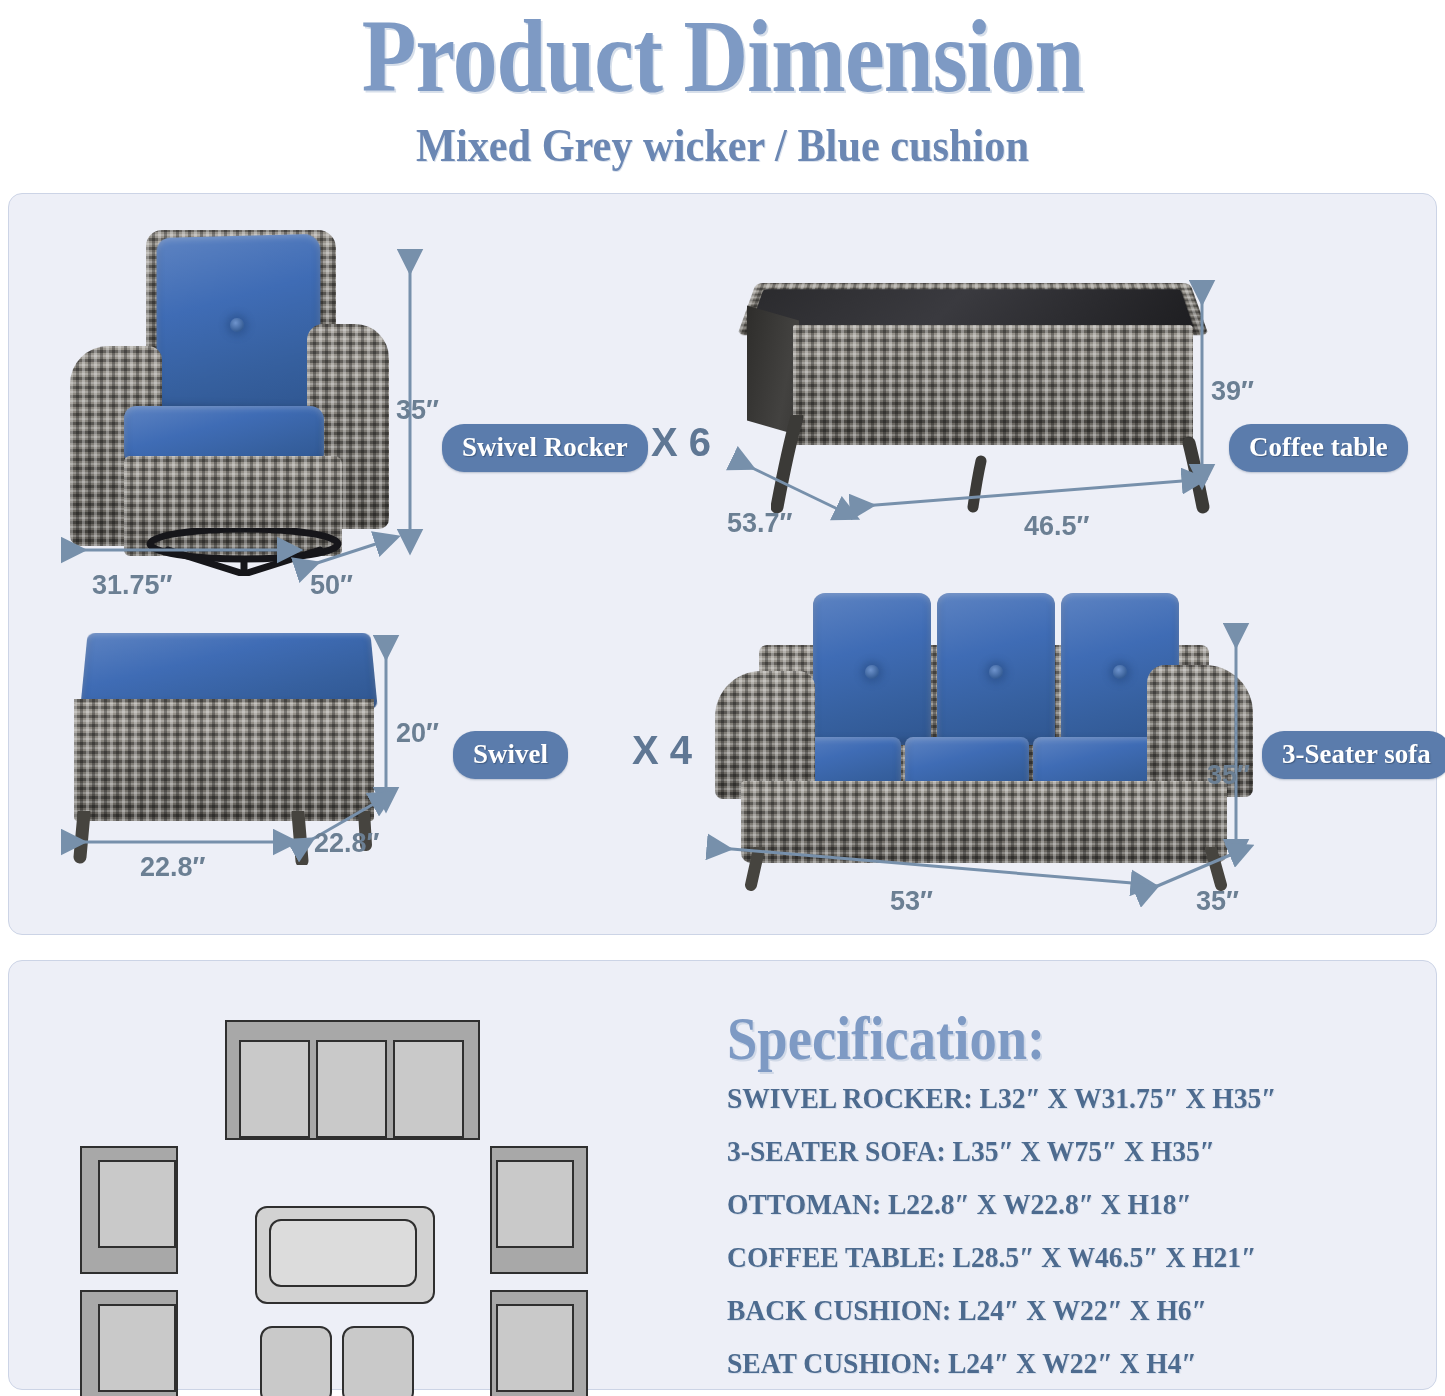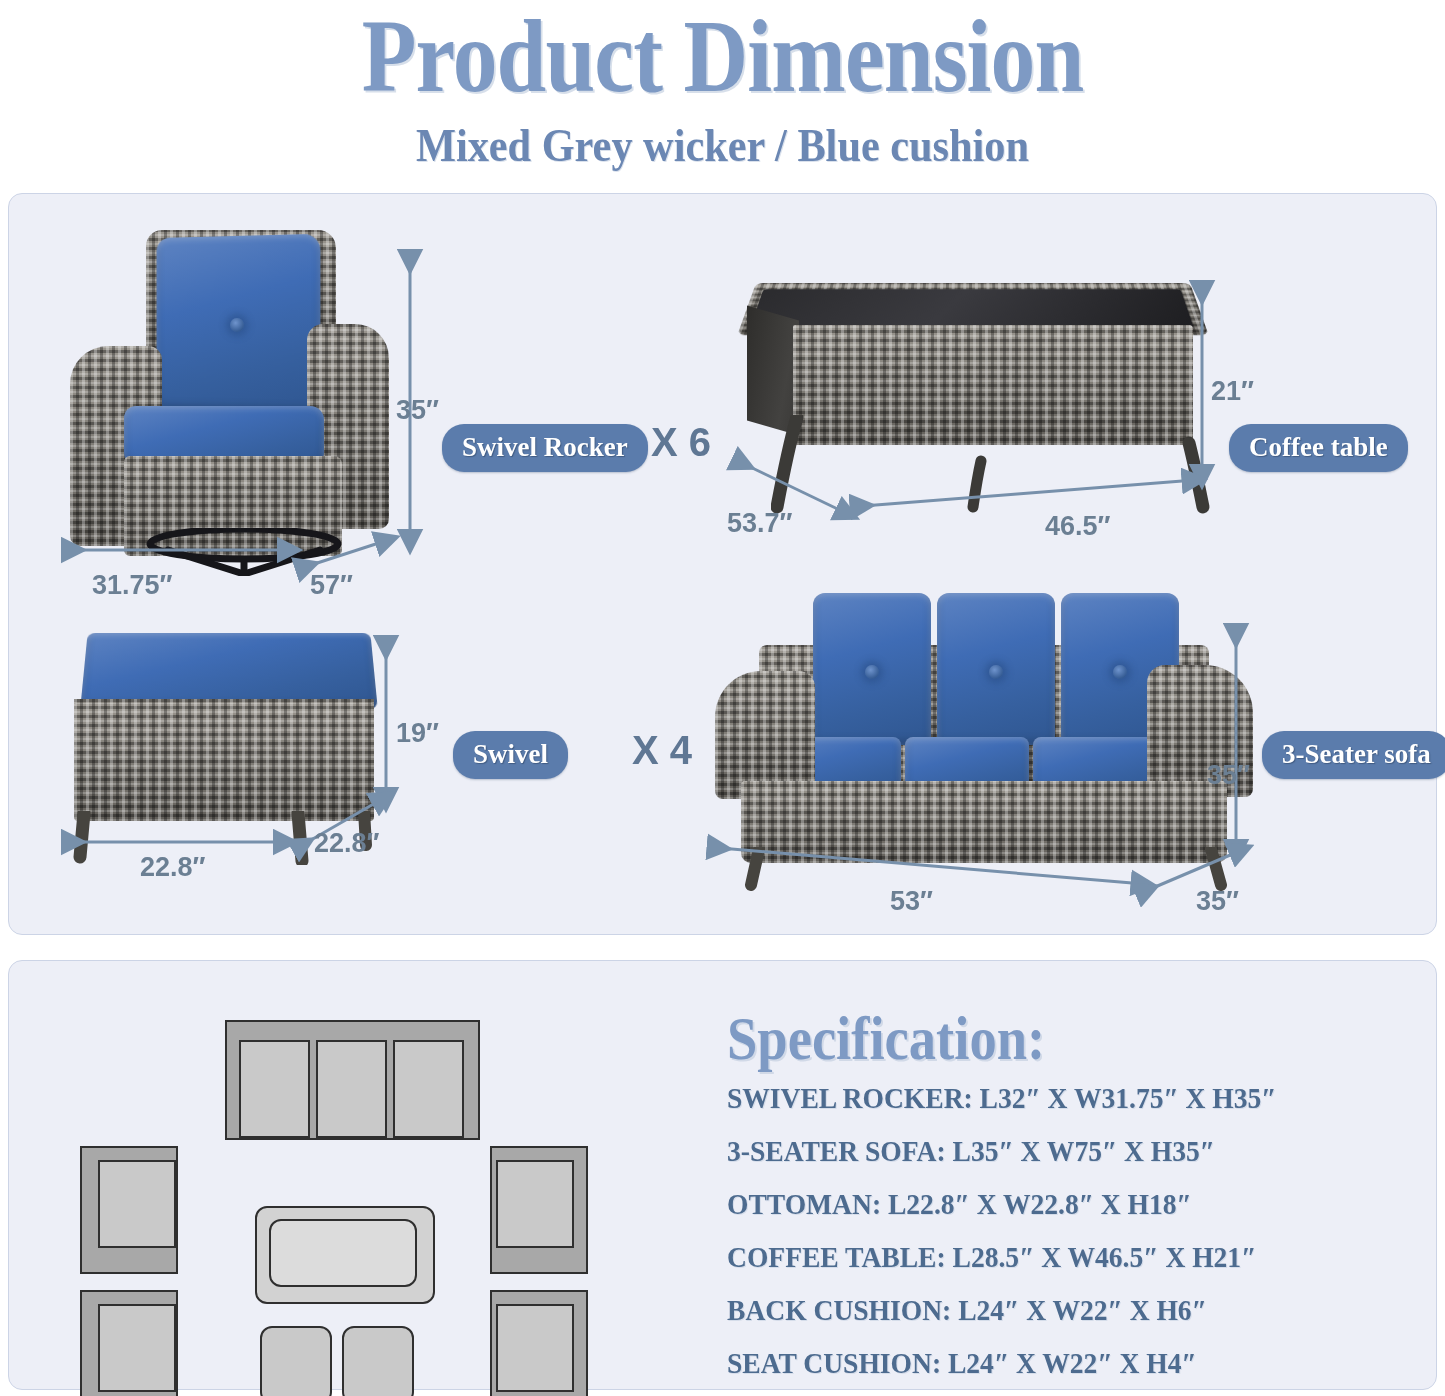--- a/index.html
+++ b/index.html
@@ -195,69 +195,69 @@
 <div class="dim-label" style="left:396px; top:395px;">35″</div>
 
 <svg class="arrow-svg" style="left:66px; top:538px;" width="232" height="24" viewBox="0 0 232 24">
   <line x1="8" y1="12" x2="224" y2="12" stroke="#7790ab" stroke-width="3" marker-start="url(#ah)" marker-end="url(#ah)"></line>
 </svg>
 <div class="dim-label" style="left:92px; top:570px;">31.75″</div>
 
 <svg class="arrow-svg" style="left:300px; top:532px;" width="96" height="42" viewBox="0 0 96 42">
   <line x1="8" y1="34" x2="88" y2="8" stroke="#7790ab" stroke-width="3" marker-start="url(#ah)" marker-end="url(#ah)"></line>
 </svg>
-<div class="dim-label" style="left:310px; top:570px;">57″</div>
+<div class="dim-label" style="left:310px; top:570px;">50″</div>
 
 <div class="badge" style="left:442px; top:424px;">Swivel Rocker</div>
 <div class="mult" style="left:651px; top:420px;">X 6</div>
 
 <div class="illus" id="table">
   <div class="wicker" id="tb-rim"></div>
   <div id="tb-glass"></div>
   <div id="tb-side"></div>
   <div class="wicker" id="tb-apron"></div>
   <svg style="position:absolute; left:36px; top:150px;" width="440" height="100" viewBox="0 0 440 100">
     <path d="M26 2 C18 30 12 60 6 92" stroke="#3b3a37" stroke-width="13" fill="none" stroke-linecap="round"></path>
     <path d="M418 28 C424 52 428 72 432 92" stroke="#3b3a37" stroke-width="13" fill="none" stroke-linecap="round"></path>
     <path d="M210 46 C206 64 204 78 202 92" stroke="#3b3a37" stroke-width="11" fill="none" stroke-linecap="round"></path>
   </svg>
 </div>
 
 <svg class="arrow-svg" style="left:1190px; top:285px;" width="24" height="200" viewBox="0 0 24 200">
   <line x1="12" y1="8" x2="12" y2="192" stroke="#7790ab" stroke-width="3" marker-start="url(#ah)" marker-end="url(#ah)"></line>
 </svg>
-<div class="dim-label" style="left:1211px; top:376px;">21″</div>
+<div class="dim-label" style="left:1211px; top:376px;">39″</div>
 
 <svg class="arrow-svg" style="left:736px; top:456px;" width="124" height="68" viewBox="0 0 124 68">
   <line x1="8" y1="8" x2="112" y2="58" stroke="#7790ab" stroke-width="3" marker-start="url(#ah)" marker-end="url(#ah)"></line>
 </svg>
 <div class="dim-label" style="left:727px; top:508px;">53.7″</div>
 
 <svg class="arrow-svg" style="left:855px; top:472px;" width="348" height="42" viewBox="0 0 348 42">
   <line x1="8" y1="34" x2="340" y2="8" stroke="#7790ab" stroke-width="3" marker-start="url(#ah)" marker-end="url(#ah)"></line>
 </svg>
-<div class="dim-label" style="left:1045px; top:511px;">46.5″</div>
+<div class="dim-label" style="left:1024px; top:511px;">46.5″</div>
 
 <div class="badge" style="left:1229px; top:424px;">Coffee table</div>
 
 <div class="illus" id="ottoman">
   <div class="cushion" id="ot-cush"></div>
   <div class="wicker" id="ot-top-rail"></div>
   <div class="wicker" id="ot-body"></div>
   <svg style="position:absolute; left:4px; top:186px;" width="320" height="54" viewBox="0 0 320 54">
     <path d="M18 2 L14 46" stroke="#46443f" stroke-width="13" stroke-linecap="round"></path>
     <path d="M232 2 L236 50" stroke="#46443f" stroke-width="13" stroke-linecap="round"></path>
     <path d="M298 0 L300 34" stroke="#46443f" stroke-width="12" stroke-linecap="round"></path>
   </svg>
 </div>
 
 <svg class="arrow-svg" style="left:374px; top:640px;" width="24" height="168" viewBox="0 0 24 168">
   <line x1="12" y1="8" x2="12" y2="160" stroke="#7790ab" stroke-width="3" marker-start="url(#ah)" marker-end="url(#ah)"></line>
 </svg>
-<div class="dim-label" style="left:396px; top:718px;">19″</div>
+<div class="dim-label" style="left:396px; top:718px;">20″</div>
 
 <svg class="arrow-svg" style="left:66px; top:830px;" width="228" height="24" viewBox="0 0 228 24">
   <line x1="8" y1="12" x2="220" y2="12" stroke="#7790ab" stroke-width="3" marker-start="url(#ah)" marker-end="url(#ah)"></line>
 </svg>
 <div class="dim-label" style="left:140px; top:852px;">22.8″</div>
 
 <svg class="arrow-svg" style="left:296px; top:790px;" width="96" height="62" viewBox="0 0 96 62">
   <line x1="8" y1="54" x2="88" y2="8" stroke="#7790ab" stroke-width="3" marker-start="url(#ah)" marker-end="url(#ah)"></line>
 </svg>
 <div class="dim-label" style="left:314px; top:828px;">22.8″</div>

